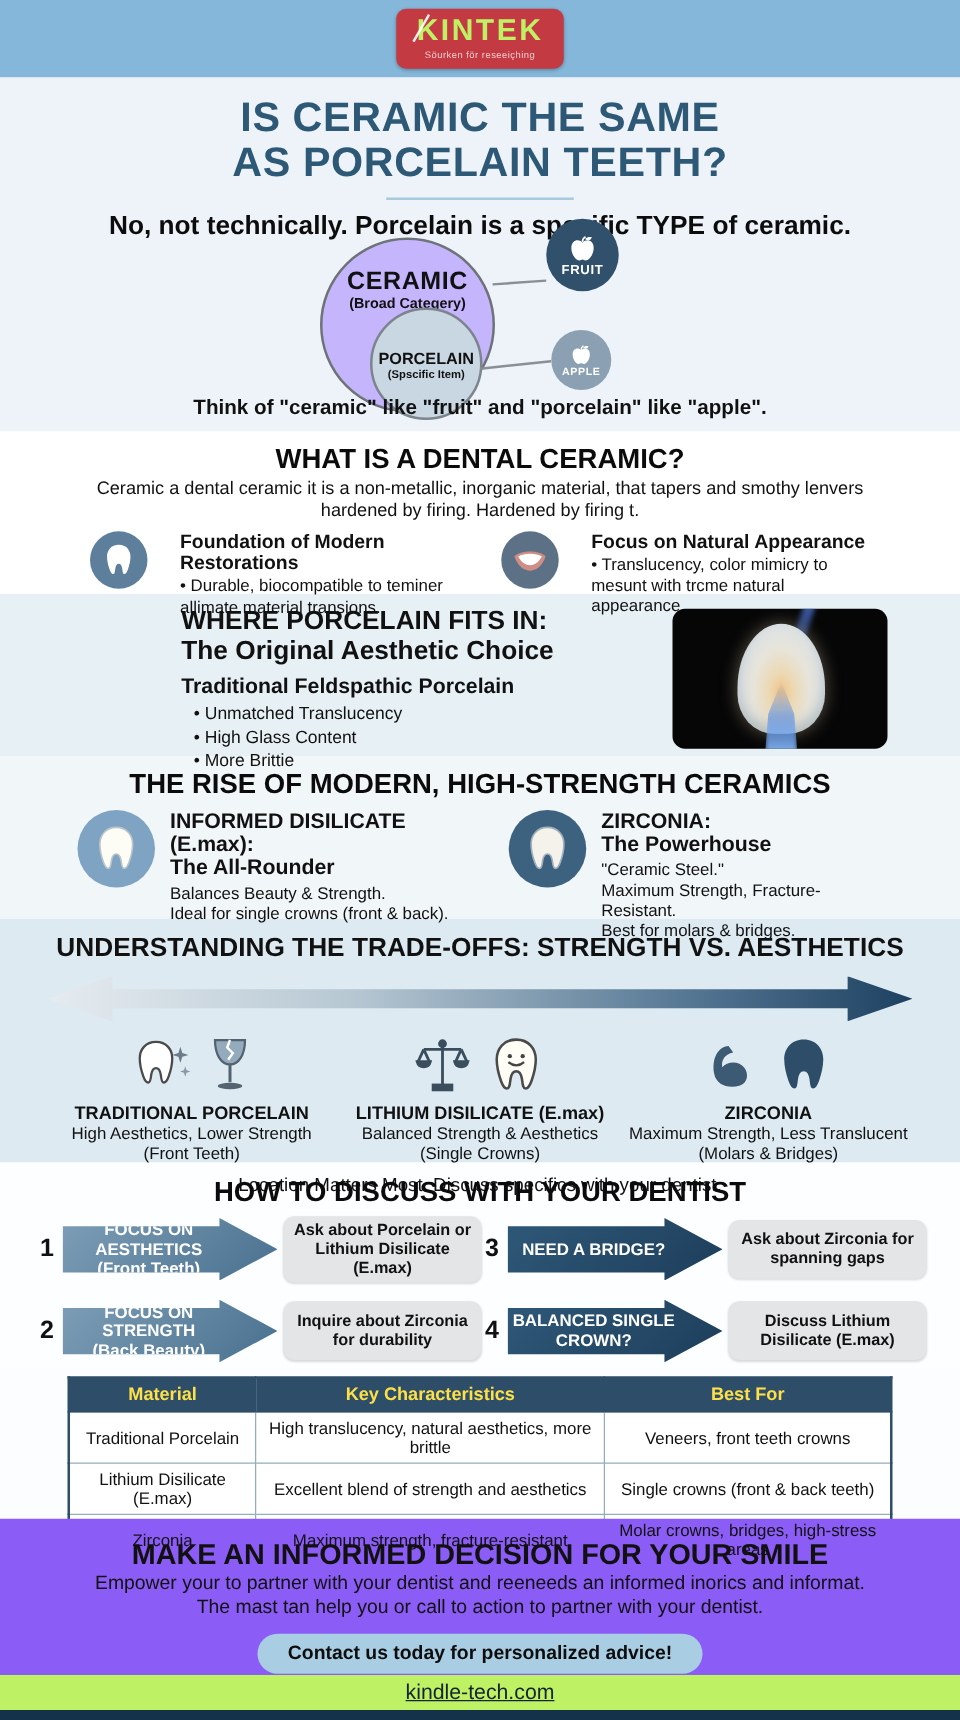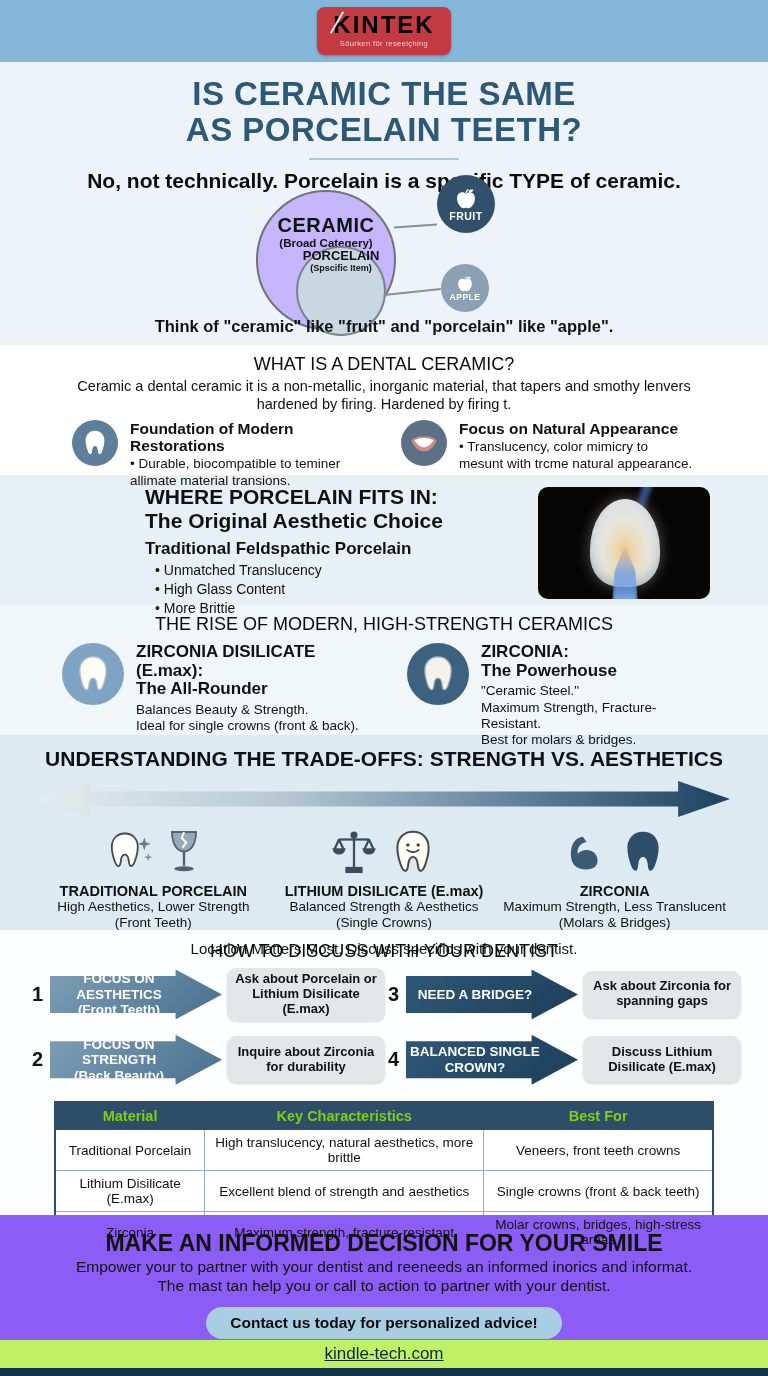--- a/index.html
+++ b/index.html
@@ -2,52 +2,52 @@
 <html><head>
 <meta charset="utf-8">
 <style>
 * { margin:0; padding:0; box-sizing:border-box; }
 body { width:768px; font-family:"Liberation Sans", sans-serif; color:#111; background:#fff; }
 svg { display:block; }
 
 
 .topbar { height:62px; background:#85b7da; display:flex; align-items:center; justify-content:center; }
 .logo { background:#c43a42; border-radius:8px; padding:6px 16px 7px; text-align:center; position:relative; box-shadow:0 1px 3px rgba(0,0,0,.3); }
-.logo-name { color:#000000; font-size:24px; font-weight:bold; letter-spacing:2px; line-height:1; }
+.logo-name { color:#bef264; font-size:24px; font-weight:bold; letter-spacing:2px; line-height:1; }
 .logo-slash { position:absolute; left:19px; top:3px; width:2px; height:25px; background:#fff; transform:rotate(30deg); opacity:.9; }
 .logo-tag { color:#f0cfd1; font-size:7.5px; letter-spacing:.4px; margin-top:2px; }
 
 
 .hero { height:283px; background:#edf3f8; text-align:center; padding-top:14px; position:relative; }
 .hero h1 { color:#2d5977; font-size:33px; line-height:1.1; font-weight:bold; letter-spacing:.5px; }
 .hero-divider { width:150px; height:2px; background:#a9c9dd; margin:9px auto 9px; }
 .hero-sub { font-size:21px; font-weight:bold; color:#0c0c0c; }
 .circle-big { position:absolute; left:256px; top:128px; width:140px; height:140px; border:2px solid #6e7378; border-radius:50%; background:#c4b5fd; text-align:center; }
 .circle-big-label { margin-top:22px; font-size:20px; font-weight:bold; letter-spacing:.5px; }
 .circle-big-sub { font-size:11.5px; font-weight:bold; }
-.circle-inner { position:absolute; left:296px; top:184px; width:90px; height:90px; background:#c9d7e3; border:2px solid #7c858e; border-radius:50%; display:flex; flex-direction:column; align-items:center; }
+.circle-inner { position:absolute; left:296px; top:184px; width:90px; height:90px; background:#c9d7e3; border:2px solid #7c858e; border-radius:50%; display:flex; flex-direction:column; align-items:center; justify-content:center; }
 .circle-inner-label { font-size:13px; font-weight:bold; }
 .circle-inner-sub { font-size:9px; font-weight:bold; }
 .badge { position:absolute; border-radius:50%; color:#fff; display:flex; flex-direction:column; align-items:center; justify-content:center; }
 .badge-fruit { left:437px; top:113px; width:58px; height:58px; background:#31506c; }
 .badge-apple { left:441px; top:202px; width:48px; height:48px; background:#8ba1b3; }
 .badge-label { font-weight:bold; letter-spacing:.5px; }
 .badge-fruit .badge-label { font-size:10.5px; margin-top:-2px; }
 .badge-apple .badge-label { font-size:8.5px; margin-top:-2px; }
 .link-line { position:absolute; height:2px; background:#8a8f94; }
 .line1 { left:394px; top:163px; width:43px; transform:rotate(-4deg); }
 .line2 { left:384px; top:229px; width:57px; transform:rotate(-6deg); }
 .analogy-caption { position:absolute; top:255px; left:0; width:100%; font-size:16.5px; font-weight:bold; }
 
 
 .section-what { height:130px; background:#fff; text-align:center; padding-top:9px; }
-.h2 { font-size:18px; font-weight:normal; color:#0b0b0b; }
+.h2 { font-size:22px; font-weight:bold; color:#0b0b0b; }
 .what-body { font-size:14.5px; line-height:1.22; width:640px; margin:3px auto 0; }
 .what-cols { display:flex; margin-top:7px; padding:0 72px; gap:34px; text-align:left; }
-.what-item { display:flex; gap:12px; flex:1; }
+.what-item { display:flex; gap:26px; flex:1; }
 .icon-circle { width:46px; height:46px; border-radius:50%; background:#5d7f9b; flex:none; display:flex; align-items:center; justify-content:center; }
 .what-item-title { font-size:15.5px; font-weight:bold; line-height:1.1; }
 .what-item-text { font-size:13.5px; line-height:1.2; margin-top:2px; }
 
 
 .section-porc { height:130px; background:#e7f0f5; display:flex; justify-content:space-between; padding:10px 58px 0 145px; }
 .porc-h { font-size:21px; font-weight:bold; line-height:1.15; }
 .porc-sub { font-size:17px; font-weight:bold; margin-top:6px; }
 .porc-bullets { margin-top:2px; margin-left:10px; font-size:14px; line-height:1.35; }
 .kiln { position:relative; width:172px; height:112px; background:#060607; border-radius:10px; overflow:hidden; margin-top:2px; }
@@ -82,21 +82,21 @@
 .step { display:flex; align-items:center; gap:5px; }
 .step-num { font-size:20px; font-weight:bold; width:15px; flex:none; }
 .step-arrow { width:172px; height:50px; color:#fff; display:flex; flex-direction:column; justify-content:center; padding-right:34px; font-weight:bold; font-size:13.5px; line-height:1.15; flex:none; clip-path:polygon(0 13%, 73% 13%, 73% 0, 100% 50%, 73% 100%, 73% 87%, 0 87%); }
 .step-arrow.steel { background:linear-gradient(135deg,#7e9eb6,#48708f); }
 .step-arrow.navy { background:linear-gradient(135deg,#2f5878,#1d3e5b); }
 .step-result { width:158px; min-height:47px; background:#e3e5e7; border-radius:9px; display:flex; align-items:center; justify-content:center; font-size:13px; font-weight:bold; line-height:1.15; padding:4px 8px; box-shadow:0 1px 2px rgba(0,0,0,.15); }
 
 
 .section-table { height:120px; background:#fbfdfe; padding:6px 54px 0; }
 table { width:660px; border-collapse:collapse; border:2px solid #2e4d68; }
-th { background:#2e4d68; color:#84cc16; font-size:14.5px; font-weight:bold; padding:5px 4px; border:1px solid #2e4d68; }
+th { background:#2e4d68; color:#fde047; font-size:14.5px; font-weight:bold; padding:5px 4px; border:1px solid #2e4d68; }
 td { background:#fff; font-size:13.5px; padding:5px 6px; text-align:center; border:1px solid #93acbe; }
 .col-mat { width:150px; } .col-key { width:280px; } .col-best { width:230px; }
 
 
 .section-cta { height:125px; background:#8b5cf6; text-align:center; padding-top:15px; }
 .cta-h { font-size:23px; font-weight:bold; }
 .cta-line { font-size:15.5px; line-height:1.25; }
 .cta-pill { display:inline-block; margin-top:11px; background:#a9cde2; border-radius:18px; padding:7px 24px; font-weight:bold; font-size:15.5px; color:#0d0d0d; cursor:pointer; }
 
 
@@ -212,21 +212,21 @@
   <div class="h2">THE RISE OF MODERN, HIGH-STRENGTH CERAMICS</div>
   <div class="rise-cols">
     <div class="rise-item">
       <div class="rise-circle light">
         <svg width="42" height="42" viewBox="0 0 32 32">
           <path d="M16 3C9.5 3 6 7.8 6 13.2c0 3.5 1 7.6 2.2 11 .8 2.3 1.8 3.8 3 3.8 1.5 0 1.5-2.6 1.9-5 .4-2.2 1.2-3.8 2.9-3.8s2.5 1.6 2.9 3.8c.4 2.4.4 5 1.9 5 1.2 0 2.2-1.5 3-3.8 1.2-3.4 2.2-7.5 2.2-11C26 7.8 22.5 3 16 3z" fill="#fdfdf6" stroke="#b9c4cc" stroke-width="1"></path>
         </svg>
       </div>
       <div>
         <div class="rise-title">
-          <span>ZIRCONIA DISILICATE (E.max):</span><br>
+          <span>INFORMED DISILICATE (E.max):</span><br>
           <span>The All-Rounder</span>
         </div>
         <div class="rise-text">
           <div>Balances Beauty &amp; Strength.</div>
           <div>Ideal for single crowns (front &amp; back).</div>
           <div></div>
         </div>
       </div>
     </div>
     <div class="rise-item">

